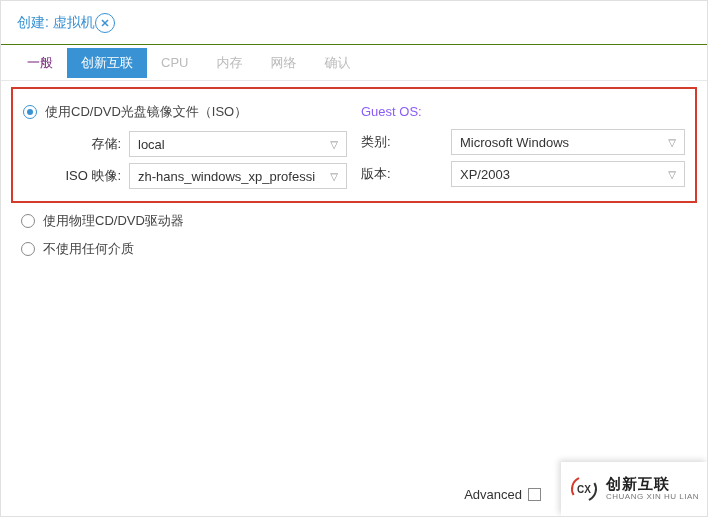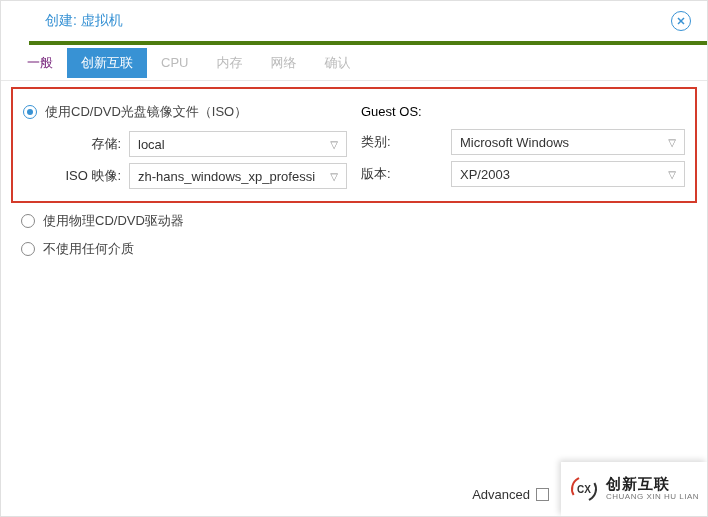--- a/index.html
+++ b/index.html
@@ -11,24 +11,23 @@
     width: 708px;
     height: 517px;
     overflow: hidden;
     position: relative;
     border: 1px solid #e0e0e0;
   }
   .header {
     height: 44px;
     display: flex;
     align-items: center;
-    justify-content: space-between;
+    justify-content: flex-start;
     padding: 0 16px;
-    border-bottom: 4px solid #4d7c0f;
-    margin-left: 28px;
+    border-bottom: 1px solid #4d7c0f;
   }
   .title { color: #3892d4; font-size: 14px; }
   .close-btn {
     width: 20px; height: 20px;
     border: 1.5px solid #3892d4;
     border-radius: 50%;
     display: flex; align-items: center; justify-content: center;
     color: #3892d4; font-size: 12px;
     cursor: pointer;
   }
@@ -108,21 +107,21 @@
     color:#888; font-size:10px; margin-left:6px; flex-shrink:0;
   }
   .under-options {
     padding: 4px 10px;
   }
   .radio-row {
     display:flex; align-items:center; height:28px;
   }
   .footer {
     position:absolute;
-    bottom:14px; left:0; right:0;
+    bottom:14px; left:0; right:8px;
     display:flex; align-items:center; justify-content:flex-end;
     padding-right:158px;
     color:#333;
   }
   .footer .chk {
     width:13px; height:13px; border:1px solid #888; margin-left:6px;
   }
   .brand {
     position:absolute; right:0; bottom:0;
     width:146px; height:54px;
@@ -132,21 +131,21 @@
     gap:6px;
     padding:0 8px;
   }
   .brand-logo {
     width:30px; height:30px; position:relative;
   }
   .brand-logo svg { width:30px; height:30px; }
   .brand-text { display:flex; flex-direction:column; line-height:1.1; }
   .brand-text .big { font-size:15px; font-weight:bold; color:#222; letter-spacing:1px;}
   .brand-text .small { font-size:8px; color:#777; letter-spacing:0.5px;}
-  .guest-label { color:#000000; height:28px; display:flex; align-items:center; }
+  .guest-label { color:#8b5cf6; height:28px; display:flex; align-items:center; }
 </style>
 </head>
 <body>
 
 <div class="header">
   <span class="title">创建: 虚拟机</span>
   <span class="close-btn">
     <svg viewBox="0 0 10 10" width="10" height="10">
         <line x1="2" y1="2" x2="8" y2="8" stroke="#3892d4" stroke-width="1.5"></line>
         <line x1="8" y1="2" x2="2" y2="8" stroke="#3892d4" stroke-width="1.5"></line>

